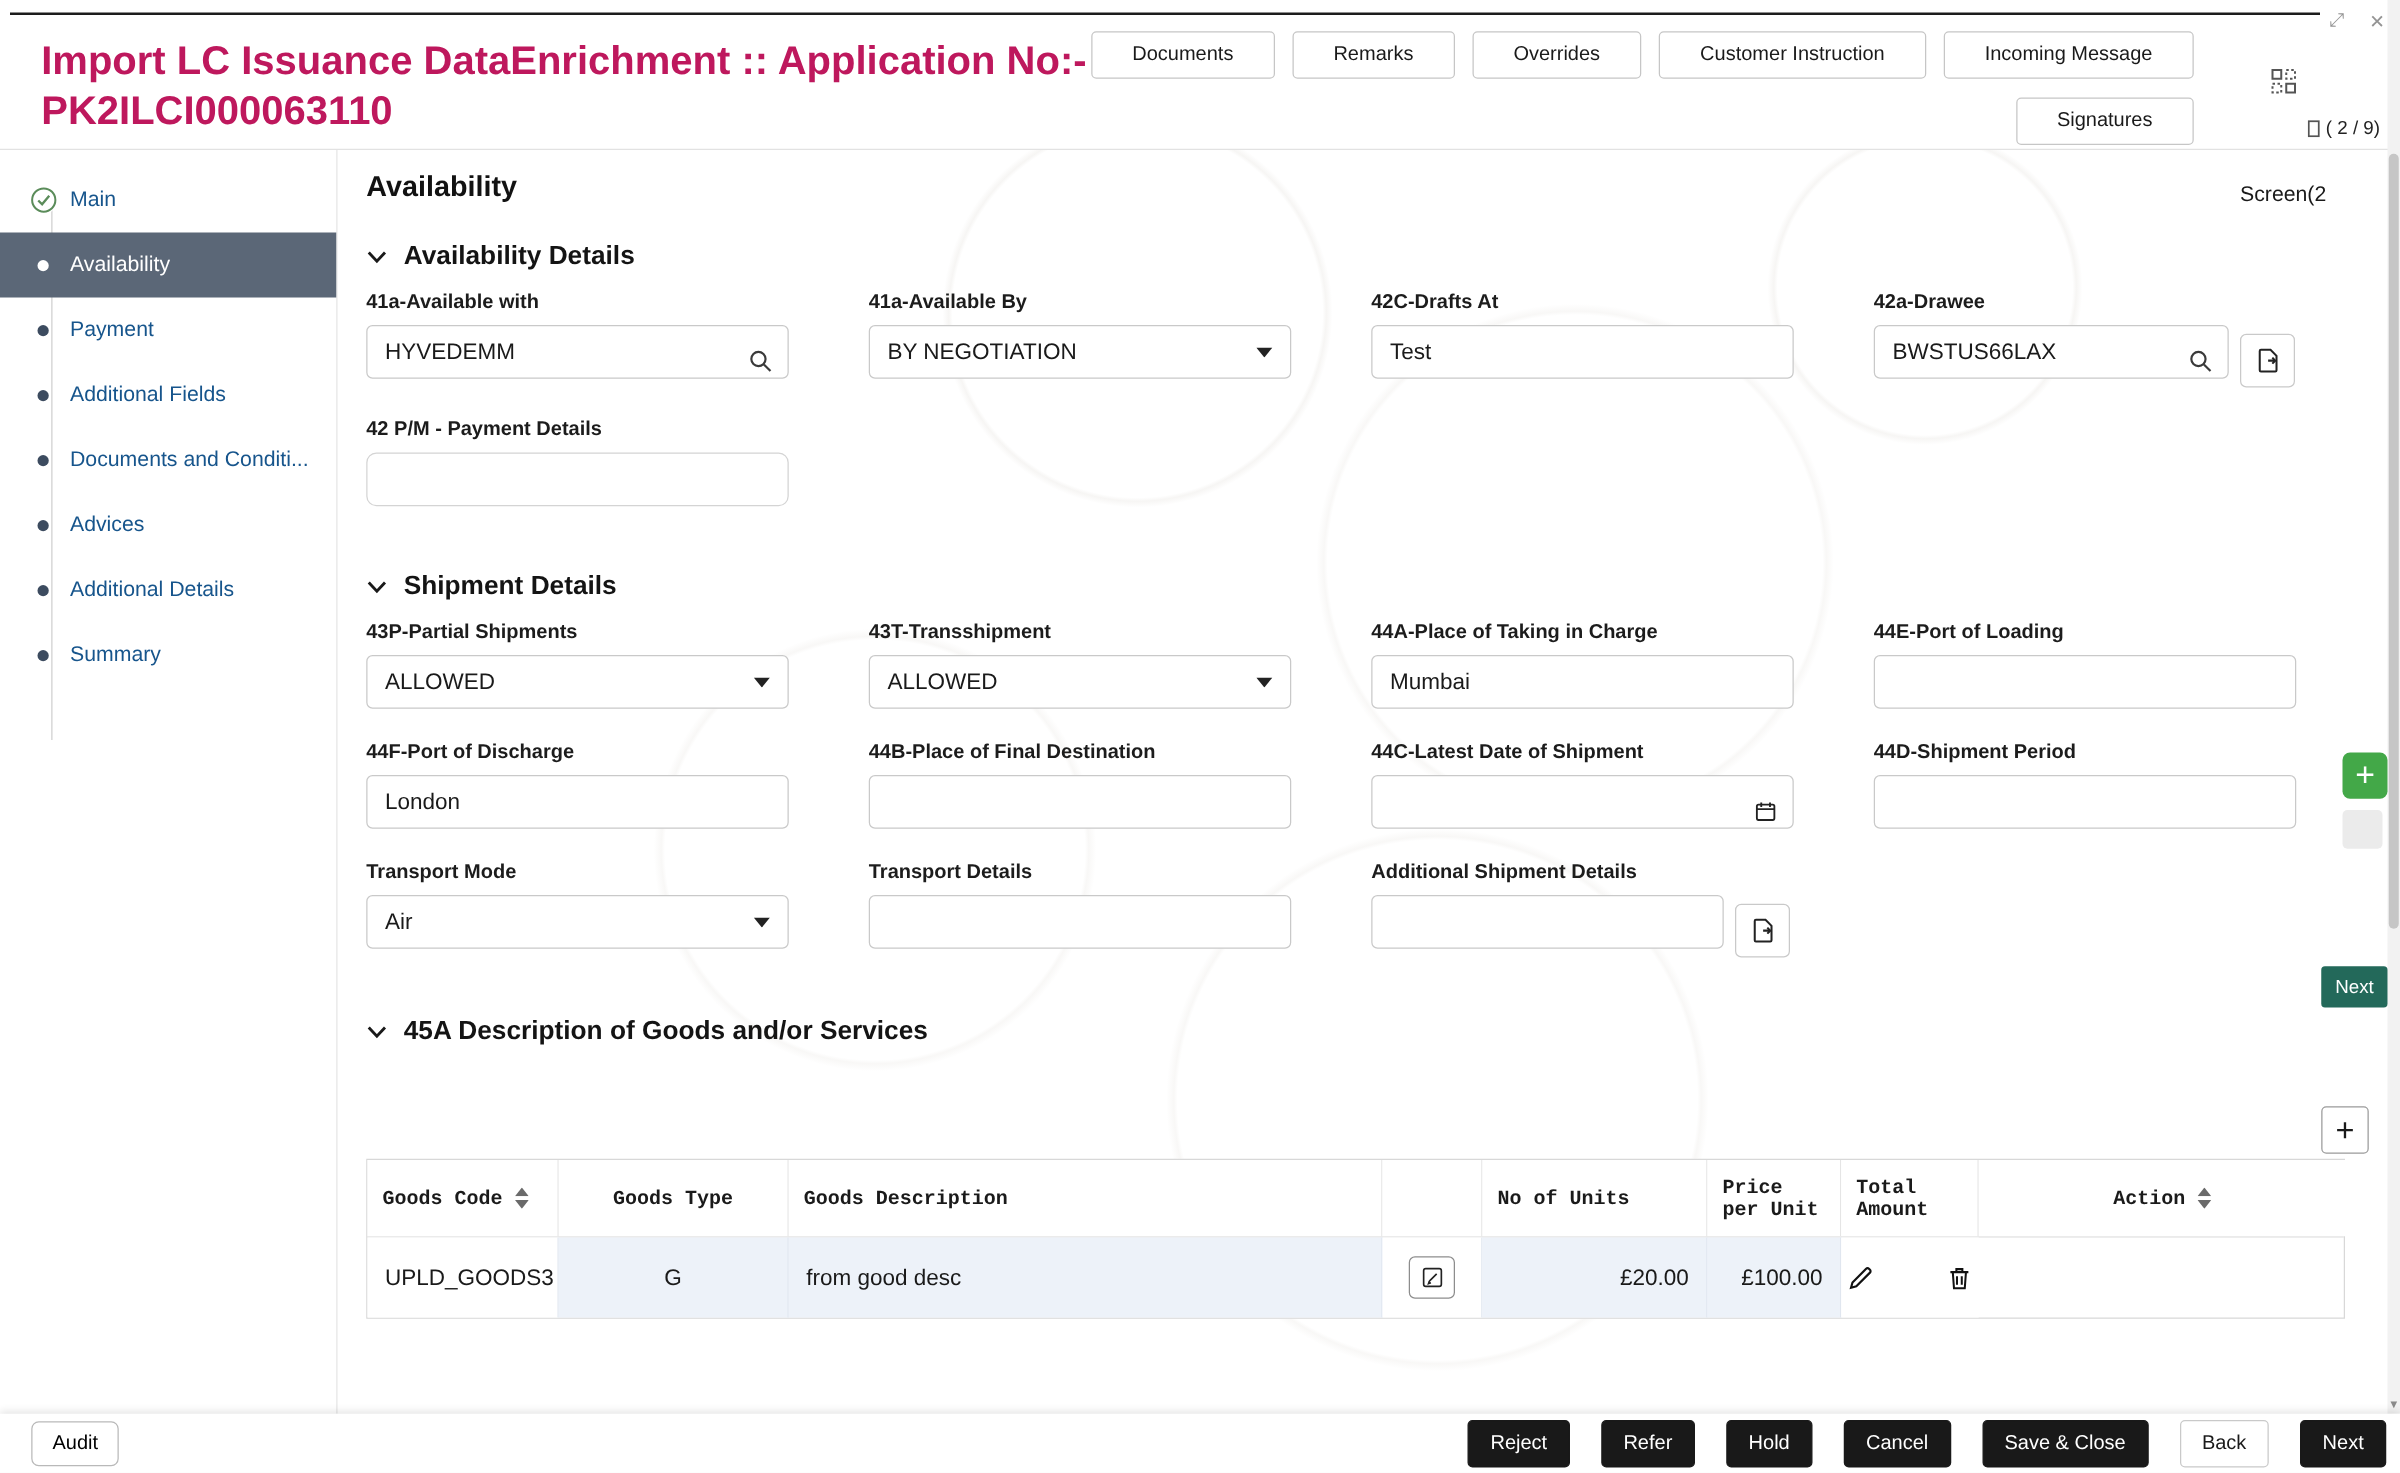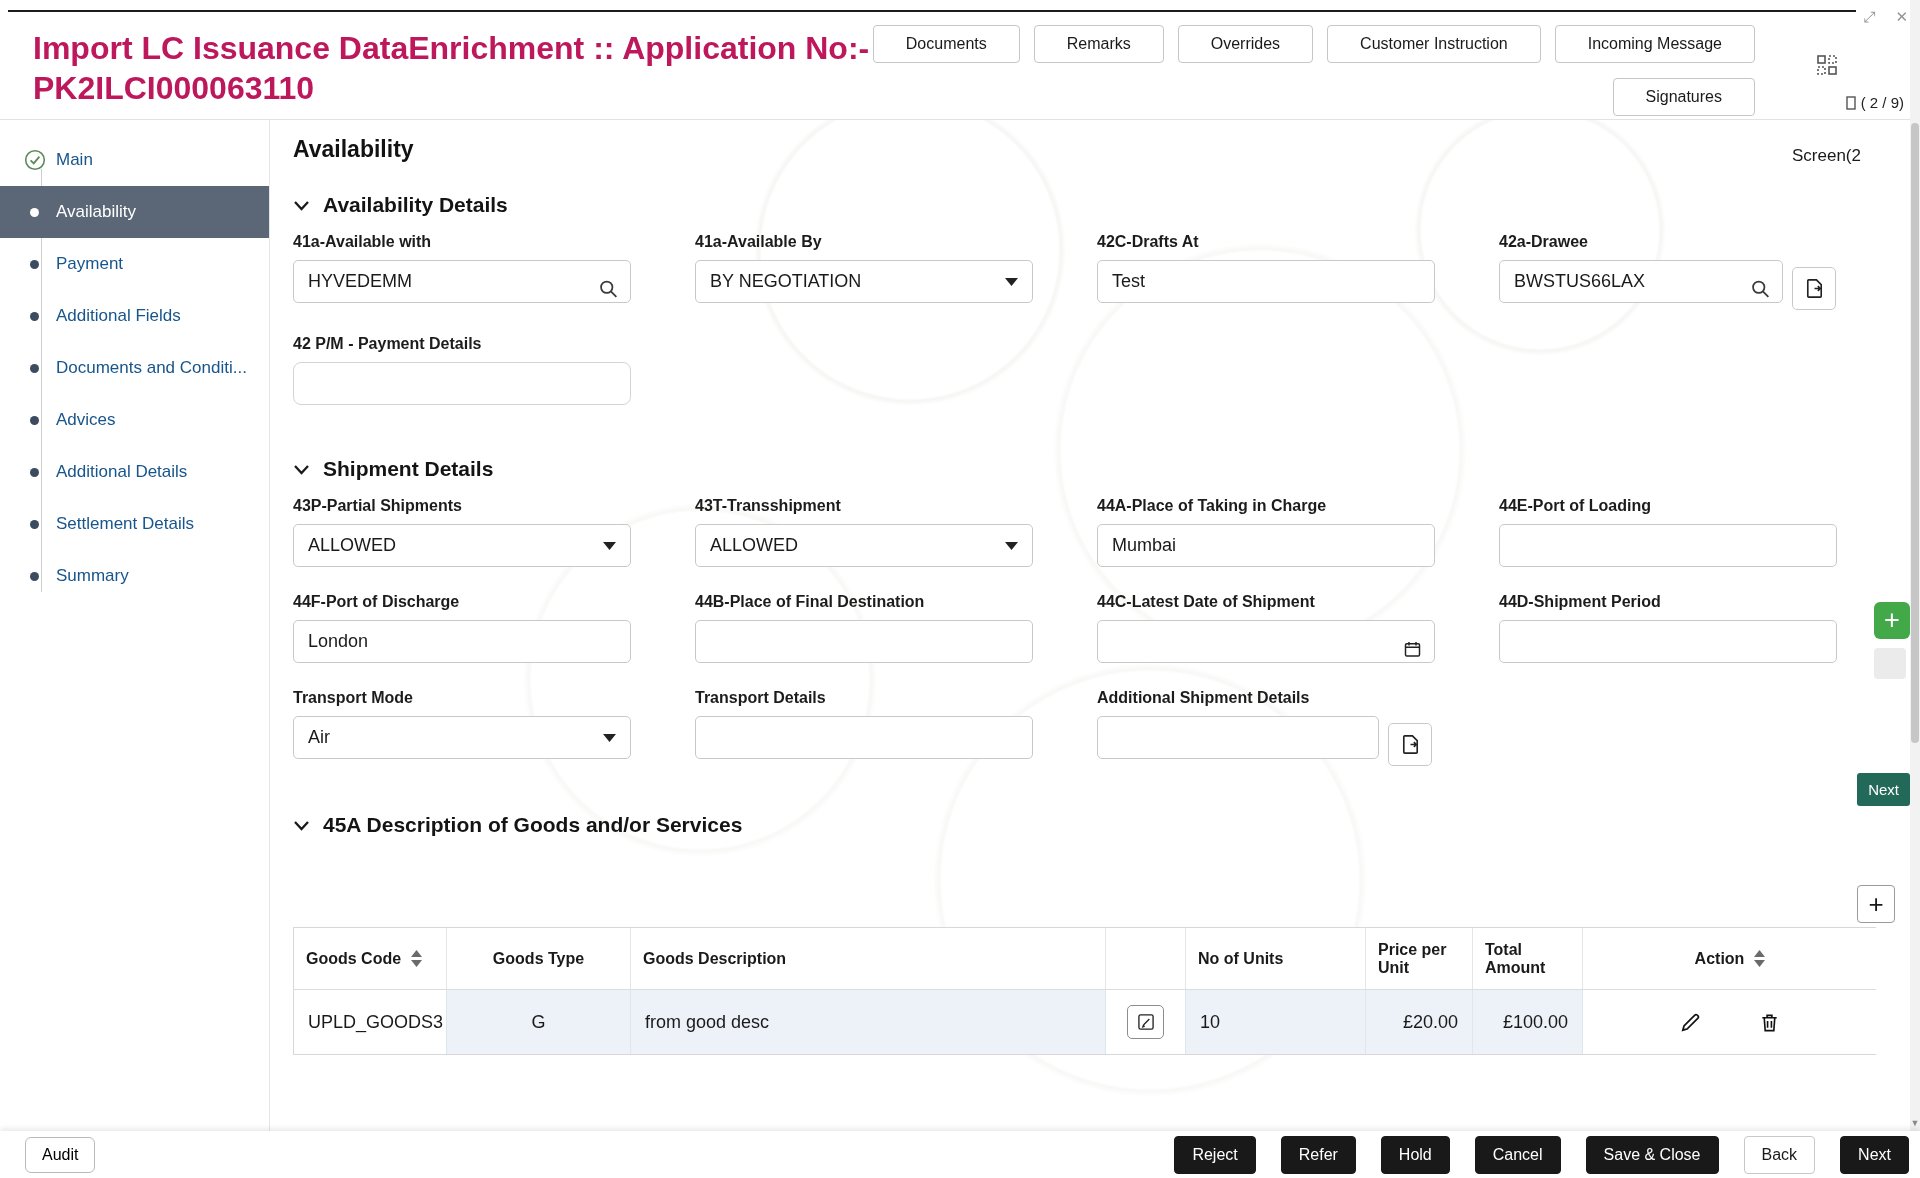--- a/index.html
+++ b/index.html
@@ -71,21 +71,21 @@
   .rounded8 { border-radius:8px; border-color:#d4d4d4; }
   .flexpair { display:flex; gap:9px; align-items:center; }
   .icon-btn { width:44px; height:43px; border:1px solid #c9c9c9; border-radius:5px; background:#fff; display:flex; align-items:center; justify-content:center; cursor:pointer; flex:0 0 auto; }
 
   
   .add-row { display:flex; justify-content:flex-end; margin:32px 15px 4px 0; position:relative; z-index:2; }
   .add-btn { width:38px; height:38px; border:1px solid #9a9a9a; border-radius:4px; background:#fff; font-size:26px; line-height:1; color:#1a1a1a; display:flex; align-items:center; justify-content:center; cursor:pointer; }
 
   .goods-table { margin:4px 0 0 23px; width:1583px; border:1px solid #d8d8d8; position:relative; z-index:2; background:#fff; }
   .t-head, .t-row { display:grid; grid-template-columns:153px 184px 475px 80px 180px 107px 110px 294px; }
-  .t-head { height:61px; }
+  .t-head { height:61px;font-family:Liberation Mono, monospace; }
   .t-head > div { display:flex; align-items:center; gap:10px; padding:0 12px; font-size:16px; font-weight:bold; border-right:1px solid #e5e5e5; background:#fff; }
   .t-head > div:last-child { border-right:none; }
   .t-row { height:65px; border-top:1px solid #dcdcdc; }
   .t-row > div { display:flex; align-items:center; padding:0 14px; font-size:18px; border-right:1px solid #e0e6ef; background:#edf2f9; }
   .t-row > div:last-child { border-right:none; }
   .cell-white { background:#ffffff !important; }
   .c-center { justify-content:center; }
   .c-right  { justify-content:flex-end; }
   .sort { display:flex; flex-direction:column; gap:3px; cursor:pointer; }
   .edit-btn { width:37px; height:34px; border:1px solid #8d8d8d; border-radius:5px; background:#fff; display:flex; align-items:center; justify-content:center; cursor:pointer; }
@@ -179,24 +179,20 @@
   <div class="side-item">
     <span class="dot"></span>
     <span class="side-label">Advices</span>
   </div>
   <div class="side-item">
     <span class="dot"></span>
     <span class="side-label">Additional Details</span>
   </div>
   <div class="side-item">
     <span class="dot"></span>
-    <span class="side-label">Settlement Details</span>
-  </div>
-  <div class="side-item">
-    <span class="dot"></span>
     <span class="side-label">Summary</span>
   </div>
 </div>
 
 <div class="content">
   <div class="screen-ind">Screen(2</div>
   <h2 class="page-title">Availability</h2>
 
   <div class="sec-head">
     <svg width="17" height="11" viewBox="0 0 17 11">
@@ -432,21 +428,20 @@
       <div class="c-center">G</div>
       <div>from good desc</div>
       <div class="cell-white c-center">
         <button class="edit-btn">
           <svg width="20" height="20" viewBox="0 0 24 24">
               <rect x="3.5" y="3.5" width="17" height="17" rx="2" fill="none" stroke="#222" stroke-width="1.6"></rect>
               <path d="M9 15.5 L16 8.5 M9 15.5 l-.8 2.3 2.3-.8" fill="none" stroke="#222" stroke-width="1.6"></path>
             </svg>
         </button>
       </div>
-      <div>10</div>
       <div class="c-right">£20.00</div>
       <div class="c-right">£100.00</div>
       <div class="cell-white action-cell">
         <span class="row-ico">
           <svg width="23" height="23" viewBox="0 0 24 24" fill="none" stroke="#111" stroke-width="1.8">
               <path d="M4 20 l1.2-4.4 L16.6 4.2 a1.6 1.6 0 0 1 2.3 0 l.9.9 a1.6 1.6 0 0 1 0 2.3 L8.4 18.8 z"></path>
             </svg>
         </span>
         <span class="row-ico">
           <svg width="23" height="23" viewBox="0 0 24 24" fill="none" stroke="#111" stroke-width="1.7">

